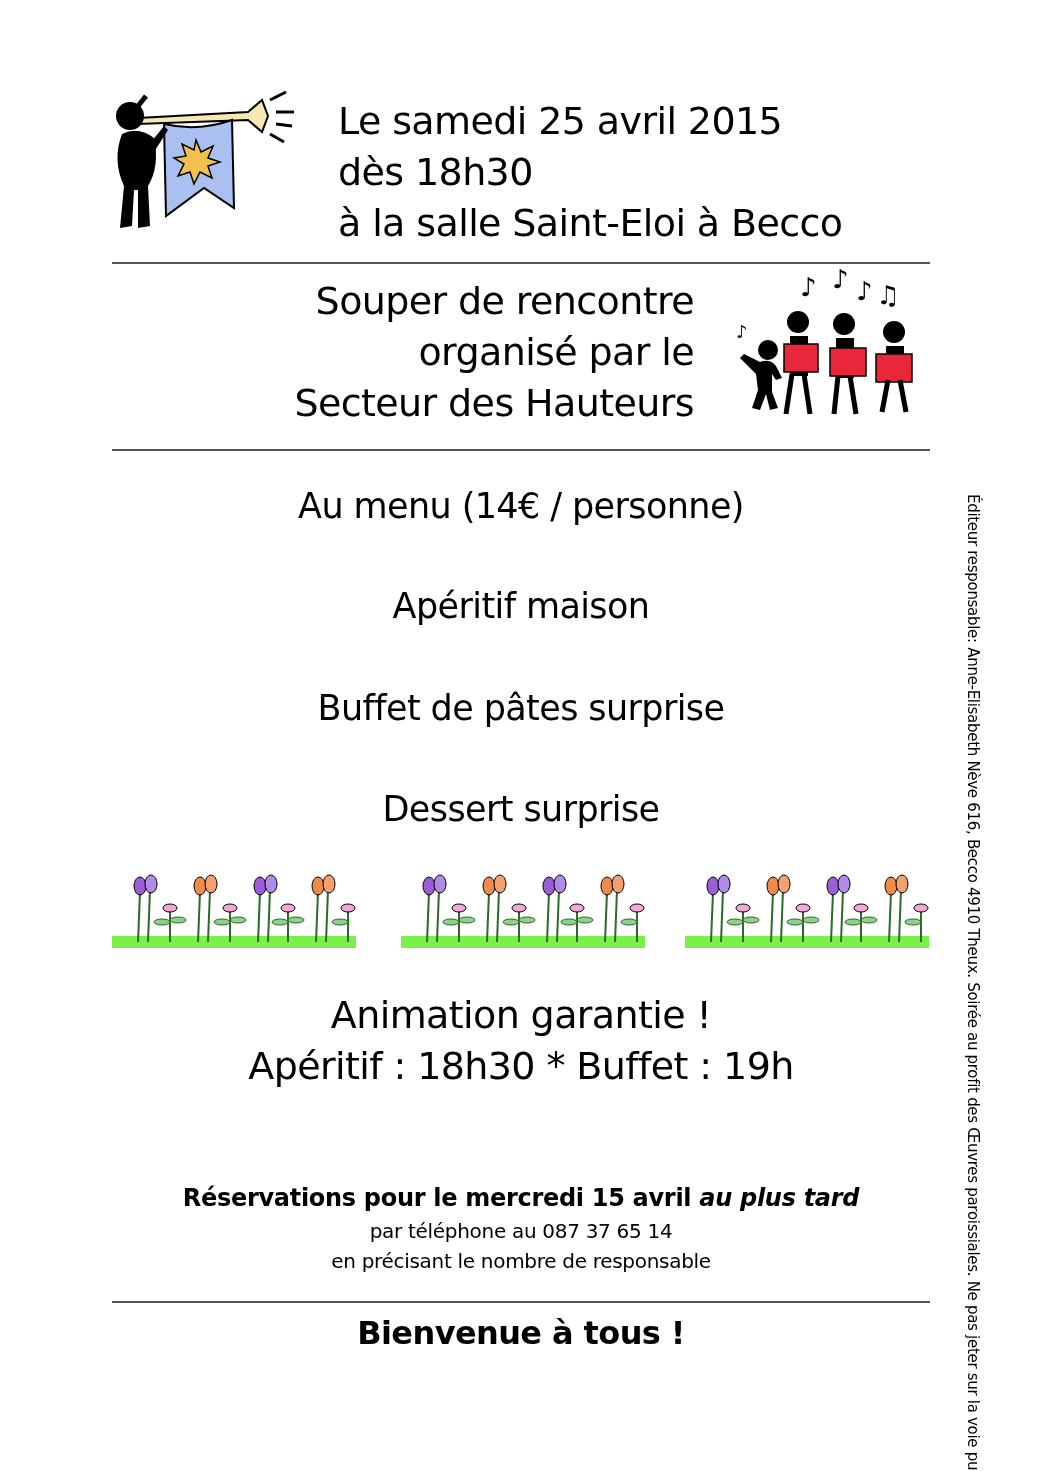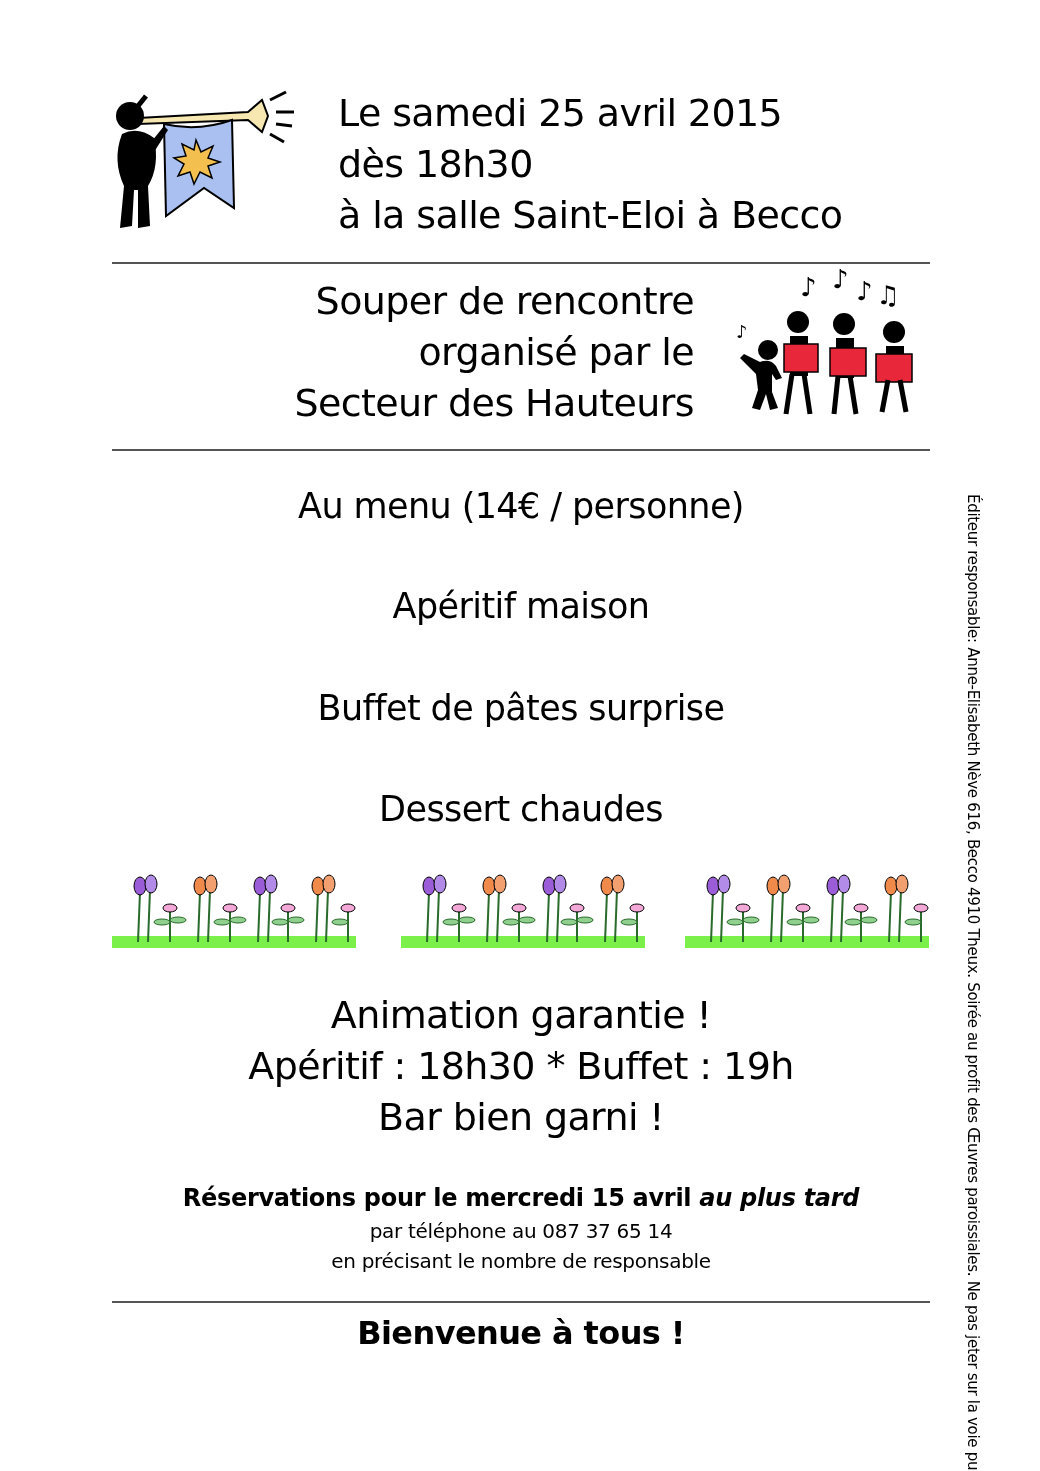--- a/index.html
+++ b/index.html
@@ -2,21 +2,21 @@
 <html><head>
 <meta charset="utf-8">
 <style>
   html, body { margin:0; padding:0; background:#ffffff; }
   body { width:1040px; height:1471px; position:relative; overflow:hidden;
          font-family:"DejaVu Sans", "Liberation Sans", sans-serif; color:#000; }
   .abs { position:absolute; }
   .hr { position:absolute; left:112px; width:818px; height:2px; background:#555; }
   .big { font-size:38px; line-height:51px; letter-spacing:-0.6px; }
   .center { text-align:center; left:112px; width:818px; }
-  .top-lines { left:338px; top:88px; }
+  .top-lines { left:338px; top:96px; }
   .top-lines div { white-space:nowrap; }
   .souper { right:346px; top:276px; text-align:right; }
   .souper div { white-space:nowrap;text-align:right; }
   .menu-item { position:absolute; text-align:center; left:112px; width:818px; font-size:35px; letter-spacing:-0.6px; white-space:nowrap; }
   .reserv-bold { font-weight:bold; font-size:24px; letter-spacing:-0.3px; }
   .reserv-bold em { font-style:italic; }
   .small { font-size:20px; letter-spacing:-0.3px; line-height:30px; }
   .side { position:absolute; left:958px; top:494px; width:880px; transform-origin:0 0; transform:translateX(24px) rotate(90deg);
           font-size:15px; white-space:nowrap; letter-spacing:-0.3px; }
   .flowers { position:absolute; top:872px; height:80px; }
@@ -94,21 +94,21 @@
       <line x1="174" y1="114" x2="180" y2="146" stroke="#000" stroke-width="5"></line>
     </g>
   </svg>
 </div>
 
 <div class="hr" style="top:449px;"></div>
 
 <div class="menu-item" style="top:486px;">Au menu (14€ / personne)</div>
 <div class="menu-item" style="top:586px;">Apéritif maison</div>
 <div class="menu-item" style="top:688px;">Buffet de pâtes surprise</div>
-<div class="menu-item" style="top:789px;">Dessert chaudes</div>
+<div class="menu-item" style="top:789px;">Dessert surprise</div>
 
 <svg width="0" height="0" style="position:absolute">
   <defs>
     <g id="tulipset">
       <rect x="0" y="64" width="244" height="12" fill="#7cf04a"></rect>
       <g stroke="#2a6a2a" stroke-width="2" fill="none">
         <path d="M26 70 L28 20"></path>
           <path d="M36 70 L38 18"></path>
           <path d="M86 70 L88 20"></path>
           <path d="M96 70 L98 18"></path>
@@ -159,21 +159,20 @@
 </div>
 <div class="flowers" style="left:685px; width:244px;">
   <svg width="244" height="80">
       <use href="#tulipset"></use>
     </svg>
 </div>
 
 <div class="abs center big" style="top:990px;">
   <div>Animation garantie !</div>
   <div>Apéritif : 18h30 * Buffet : 19h</div>
-  <div>Bar bien garni !</div>
 </div>
 
 <div class="abs center" style="top:1184px;">
   <div class="reserv-bold">
     <span>Réservations pour le mercredi 15 avril </span><em>au plus tard</em>
   </div>
   <div class="small" style="margin-top:4px;">par téléphone au 087 37 65 14</div>
   <div class="small">en précisant le nombre de responsable</div>
 </div>
 

